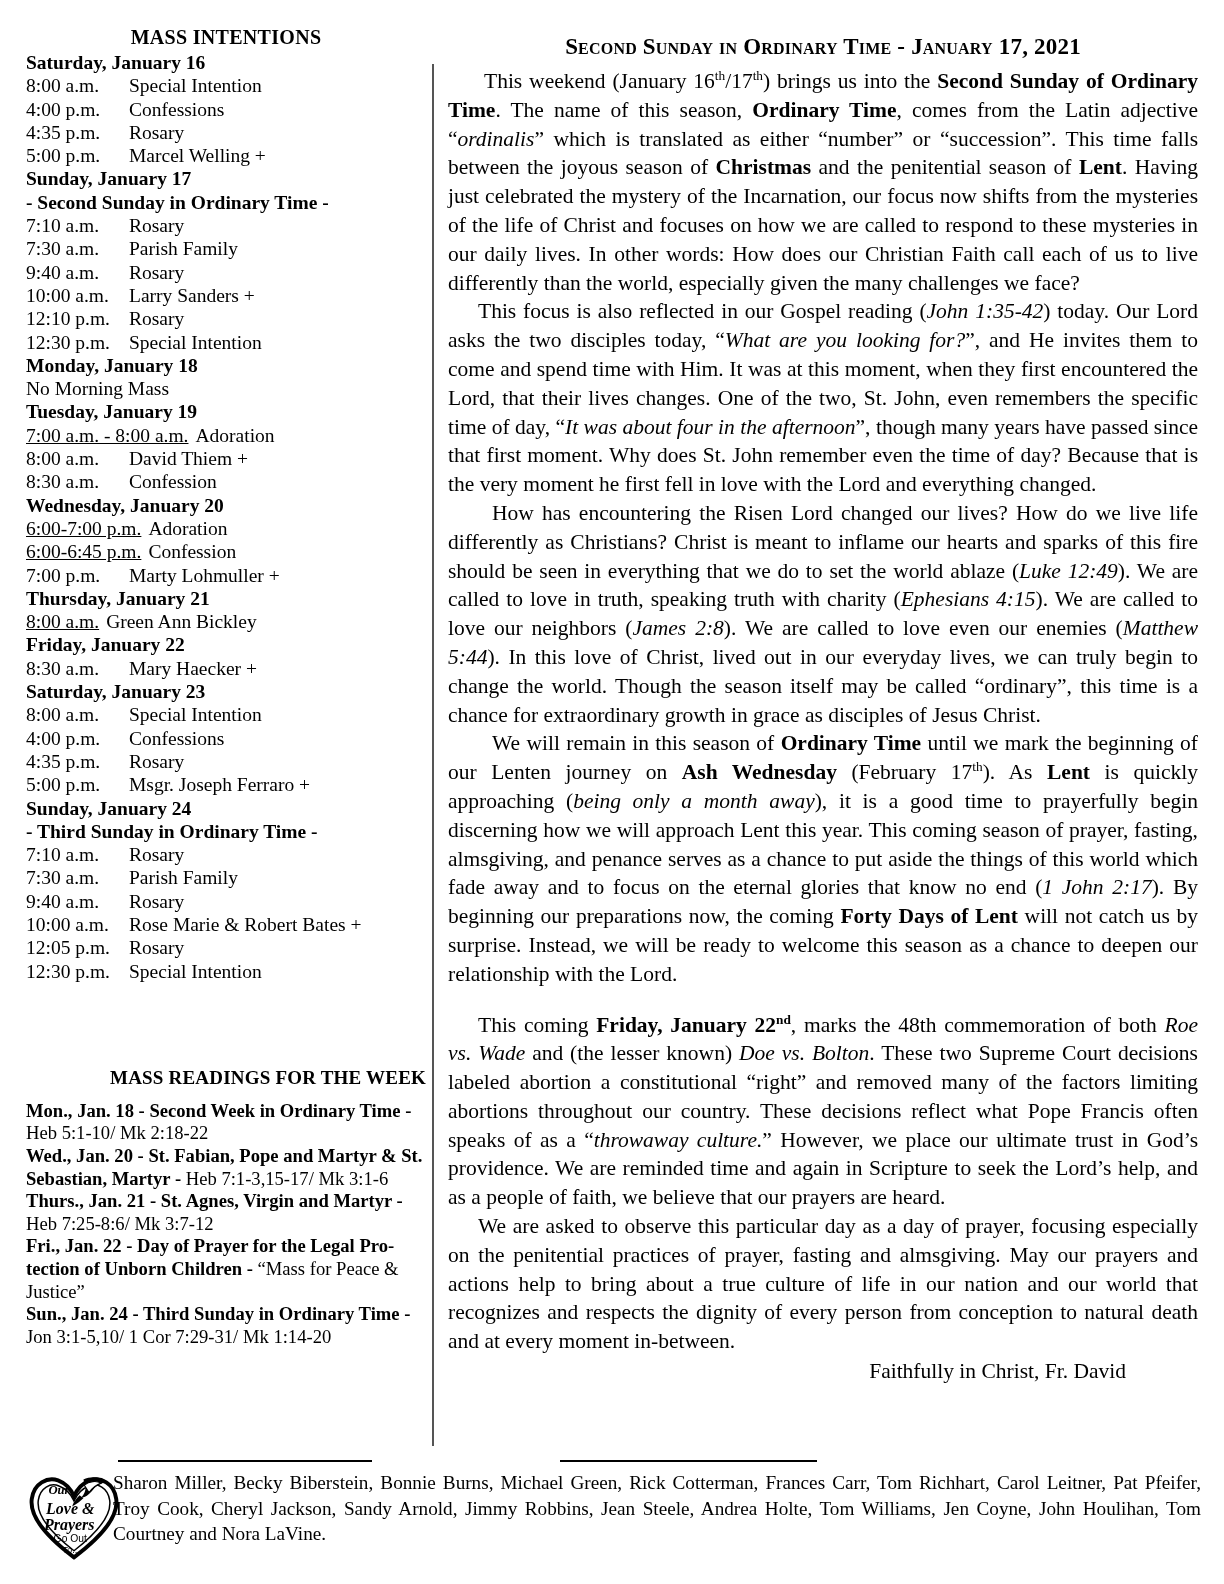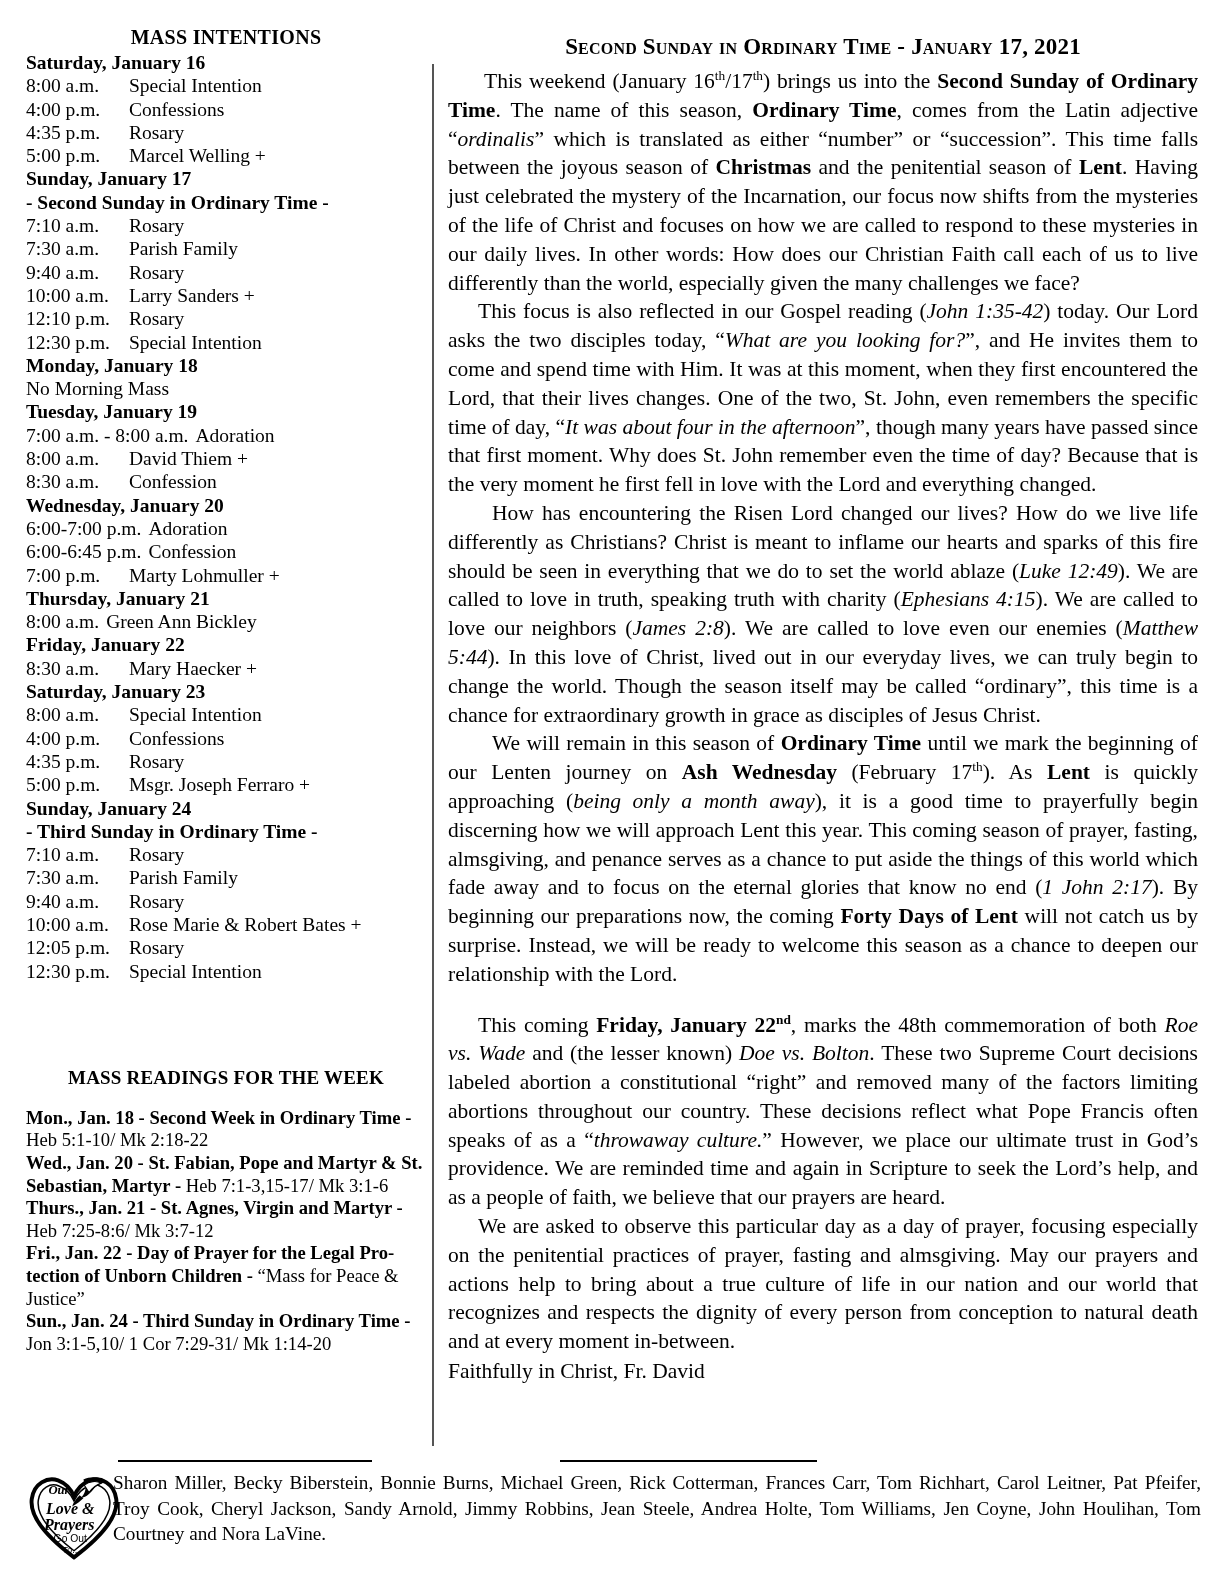--- a/index.html
+++ b/index.html
@@ -80,37 +80,37 @@
     white-space: nowrap;
     display: flex;
   }
 
   .mass-time {
     display: inline-block;
     min-width: 103px;
     flex: 0 0 auto;
   }
 
-  .mass-time.wide { min-width: 0; padding-right: 7px; }
+  .mass-time.wide { min-width: 0; padding-right: 7px; text-decoration: underline; }
 
   .mass-desc { flex: 0 1 auto; }
 
   .mass-plain {
     font-size: 19.5px;
     line-height: 23.3px;
     white-space: nowrap;
   }
 
   
   .readings-heading {
     font-weight: bold;
     font-size: 19px;
-    text-align: center;
+    text-align: right;
     letter-spacing: 0.2px;
-    margin-bottom: 18px;
+    margin-bottom: 11px;
   }
 
   .reading-item {
     font-size: 18.6px;
     line-height: 22.6px;
     text-align: left;
   }
 
   .reading-item b { font-weight: bold; }
 
@@ -145,20 +145,21 @@
 
   sup {
     font-size: 0.62em;
     vertical-align: super;
     line-height: 0;
   }
 
   .signature {
     font-size: 21.5px;
     line-height: 28.8px;
+    text-align: right;
     padding-right: 72px;
     margin-top: 1px;
   }
 
   
   .footer {
     position: absolute;
     left: 0;
     top: 1448px;
     width: 1224px;

